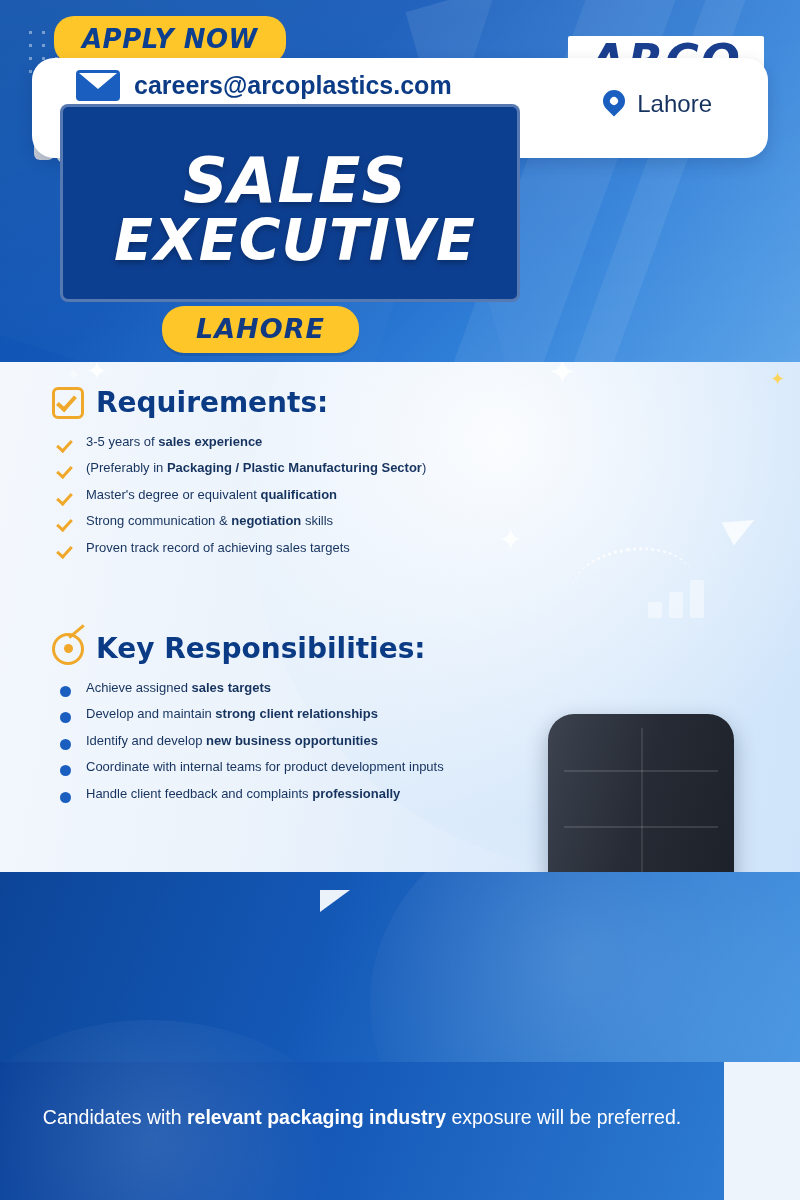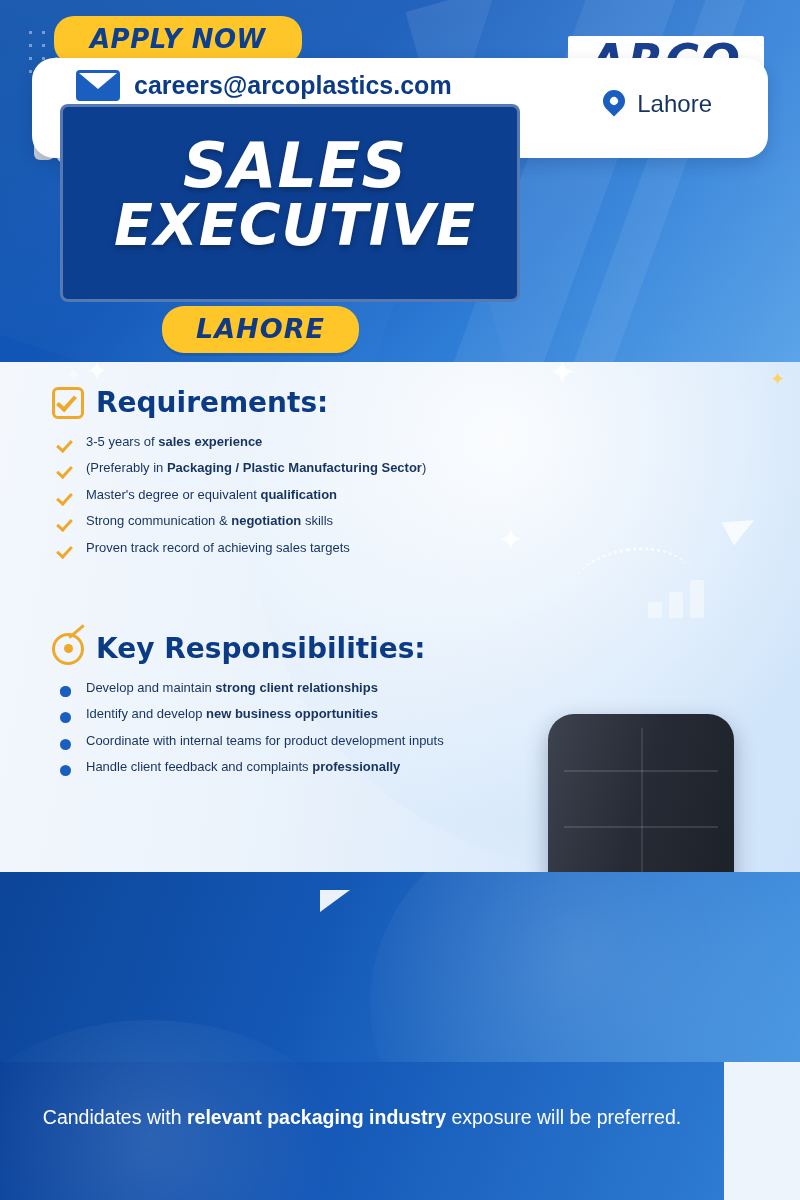--- a/index.html
+++ b/index.html
@@ -112,21 +112,21 @@
   }
 
   
   .navy-panel {
     position: absolute; left: 60px; top: 104px; width: 460px; height: 198px;
     background: #0d3f91;
     border: 3px solid rgba(255,255,255,0.30);
     border-radius: 8px;
     z-index: 1;
   }
-  .title-wrap { position: absolute; left: 60px; top: 135px; width: 470px; z-index: 3; text-align: center; }
+  .title-wrap { position: absolute; left: 60px; top: 150px; width: 470px; z-index: 3; text-align: center; }
   .title-line {
     font-family: "DejaVu Sans", sans-serif;
     font-weight: 700; font-style: italic;
     color: #ffffff;
     font-size: 62px; line-height: 1.0;
     letter-spacing: 1px;
     text-shadow: 0 3px 6px rgba(0,0,0,0.28);
   }
   .title-line.l2 { font-size: 57px; }
 
@@ -230,21 +230,21 @@
     position: absolute; right: -90px; bottom: -150px; width: 520px; height: 420px;
     border-radius: 50%;
     background: radial-gradient(circle at 40% 40%, rgba(255,255,255,0.16), rgba(255,255,255,0) 62%);
   }
   .apply-pill {
     position: absolute; left: 54px; top: 16px;
     background: #ffc629; color: #0d3f91;
     font-family: "DejaVu Sans", sans-serif;
     font-weight: 700; font-style: italic;
     font-size: 26px; letter-spacing: .5px;
-    padding: 8px 36px 10px;
+    padding: 8px 28px 10px;
     border-radius: 20px;
   }
   .tri {
     position: absolute; left: 320px; top: 16px;
     width: 0; height: 0;
     border-left: 30px solid #ffffff;
     border-bottom: 22px solid transparent;
     opacity: .92;
   }
   .contact-card {
@@ -399,21 +399,21 @@
 
     <div class="section" style="top:270px;">
       <div class="sec-head">
         <div class="badge circle">
             <span class="dot"></span>
             <span class="arrow"></span>
           </div>
         <div class="sec-title">Key Responsibilities:</div>
       </div>
       <ul class="resp" id="resp-list">
-          <li><span class="bullet"></span></li>
+          <li><span class="bullet"></span><span>Achieve assigned <b>sales targets</b></span></li>
           <li><span class="bullet"></span><span>Develop and maintain <b>strong client relationships</b></span></li>
           <li><span class="bullet"></span><span>Identify and develop <b>new business opportunities</b></span></li>
           <li><span class="bullet"></span><span>Coordinate with internal teams for product development inputs</span></li>
           <li><span class="bullet"></span><span>Handle client feedback and complaints <b>professionally</b></span></li>
         </ul>
     </div>
   </div>
 
   <div class="apply-band">
     <div class="sw"></div>

